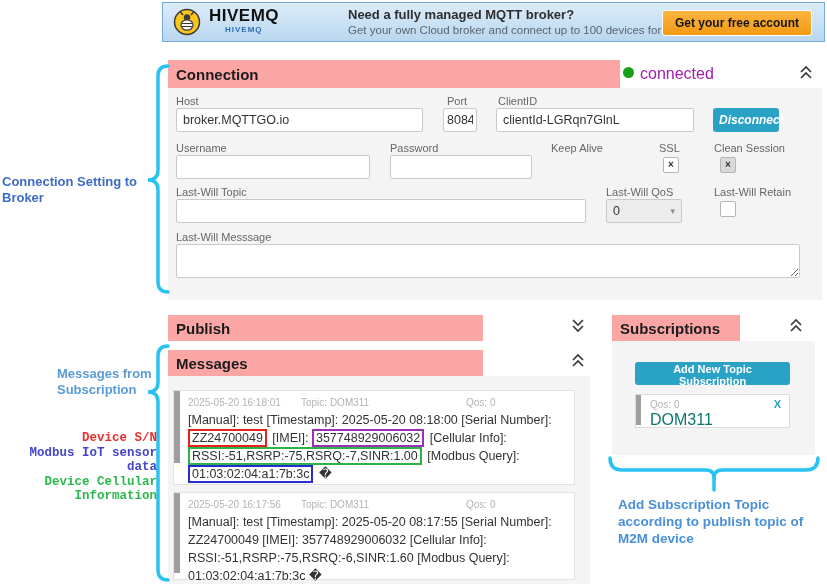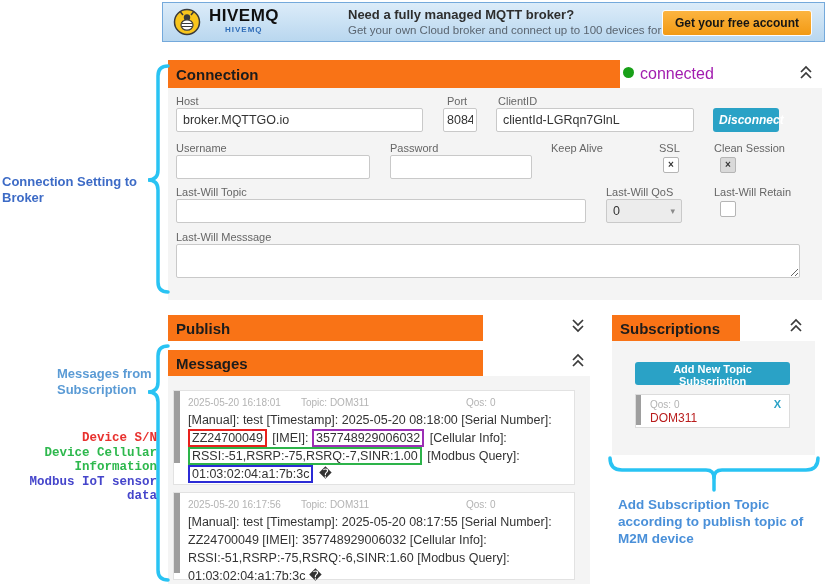--- a/index.html
+++ b/index.html
@@ -19,21 +19,21 @@
   .headline{left:185px;top:4px;font-weight:bold;font-size:13px;color:#2e2e2e;}
   .subtext{left:185px;top:21px;font-size:11.5px;color:#5a6570;}
   .cta{
     right:12px;top:7px;height:26px;padding:0 12px;
     background:linear-gradient(#fcb440,#f29a14);
     border:1px solid #fdfdfd;border-radius:3px;
     font-weight:bold;font-size:12px;color:#151515;cursor:pointer;
     font-family:inherit;
   }
   
-  .sec-bar{background:#f97316;display:flex;align-items:center;padding-left:8px;box-sizing:border-box;}
+  .sec-bar{background:#fca5a5;display:flex;align-items:center;padding-left:8px;box-sizing:border-box;}
   .sec-title{font-weight:bold;font-size:15px;color:#1c1c1c;}
   .panel{background:#f4f4f4;}
   .chev{width:16px;height:15px;cursor:pointer;}
   .chev svg{display:block;}
   
   .lbl{font-size:11px;color:#666;}
   .inp{
     background:#fff;border:1px solid #c9c9c9;border-radius:2px;height:24px;
     font-size:12.5px;color:#333;padding:0 6px;box-sizing:border-box;font-family:inherit;
   }
@@ -60,21 +60,21 @@
   .status-txt{font-size:16px;color:#a21caf;}
   
   .msg-card{background:#fff;border:1px solid #e2e2e2;box-sizing:border-box;}
   .accent{left:0;top:0;width:6px;background:#9e9e9e;}
   .meta{font-size:10px;color:#b3b3b3;white-space:nowrap;}
   .mline{font-size:12.5px;color:#333;line-height:18px;white-space:nowrap;}
   .vbox{border:2px solid #000;padding:0 2px;margin-right:2px;}
   
   .sub-card{background:#fff;border:1px solid #dcdcdc;box-sizing:border-box;}
   .sub-x{font-size:11px;font-weight:bold;color:#2aa2c6;cursor:pointer;}
-  .sub-topic{font-size:12px;color:#b91c1c;}
+  .sub-topic{font-size:16px;color:#0f766e;}
   
   .ann{font-weight:bold;font-size:13px;line-height:16px;}
   .legend{width:157px;text-align:right;font-weight:bold;font-size:12.5px;line-height:14.5px;}
   .brace path{stroke:#29c3f3;stroke-width:3.5;fill:none;stroke-linecap:round;}
 </style>
 </head>
 <body>
 
 <div class="abs banner">
   <span class="abs" style="left:10px;top:5px;width:28px;height:28px;">
@@ -212,21 +212,21 @@
 </svg>
 <div class="abs ann" style="left: 2px; top: 174px; width: 145px; color: rgb(61, 107, 198);">Connection Setting to Broker</div>
 
 <svg class="abs brace" style="left:144px;top:344px;" width="30" height="240" viewBox="0 0 30 240">
   <path d="M24,2 Q14,2 14,12 L14,38 Q14,48 4,48 Q14,48 14,58 L14,226 Q14,236 24,236"></path>
 </svg>
 <div class="abs ann" style="left: 57px; top: 366px; width: 100px; color: rgb(91, 155, 213);">Messages from Subscription</div>
 
 <div class="abs legend" style="left:0px;top:431px;font-family:Liberation Mono, monospace;">
   <div style="color: rgb(232, 49, 46);">Device S/N</div>
+  <div style="color: rgb(69, 69, 203);">Modbus IoT sensor data</div>
   <div style="color: rgb(45, 184, 77);">Device Cellular Information</div>
-  <div style="color: rgb(69, 69, 203);">Modbus IoT sensor data</div>
 </div>
 
 <svg class="abs brace" style="left:608px;top:456px;" width="212" height="36" viewBox="0 0 212 36">
   <path d="M2,2 Q2,14 14,14 L98,14 Q106,14 106,22 L106,34"></path>
   <path d="M210,2 Q210,14 198,14 L114,14 Q106,14 106,22"></path>
 </svg>
 <div class="abs ann" style="left: 618px; top: 496px; width: 205px; font-size: 13.5px; line-height: 17px; color: rgb(74, 144, 217);">Add Subscription Topic according to publish topic of M2M device</div>
 
 </body></html>

